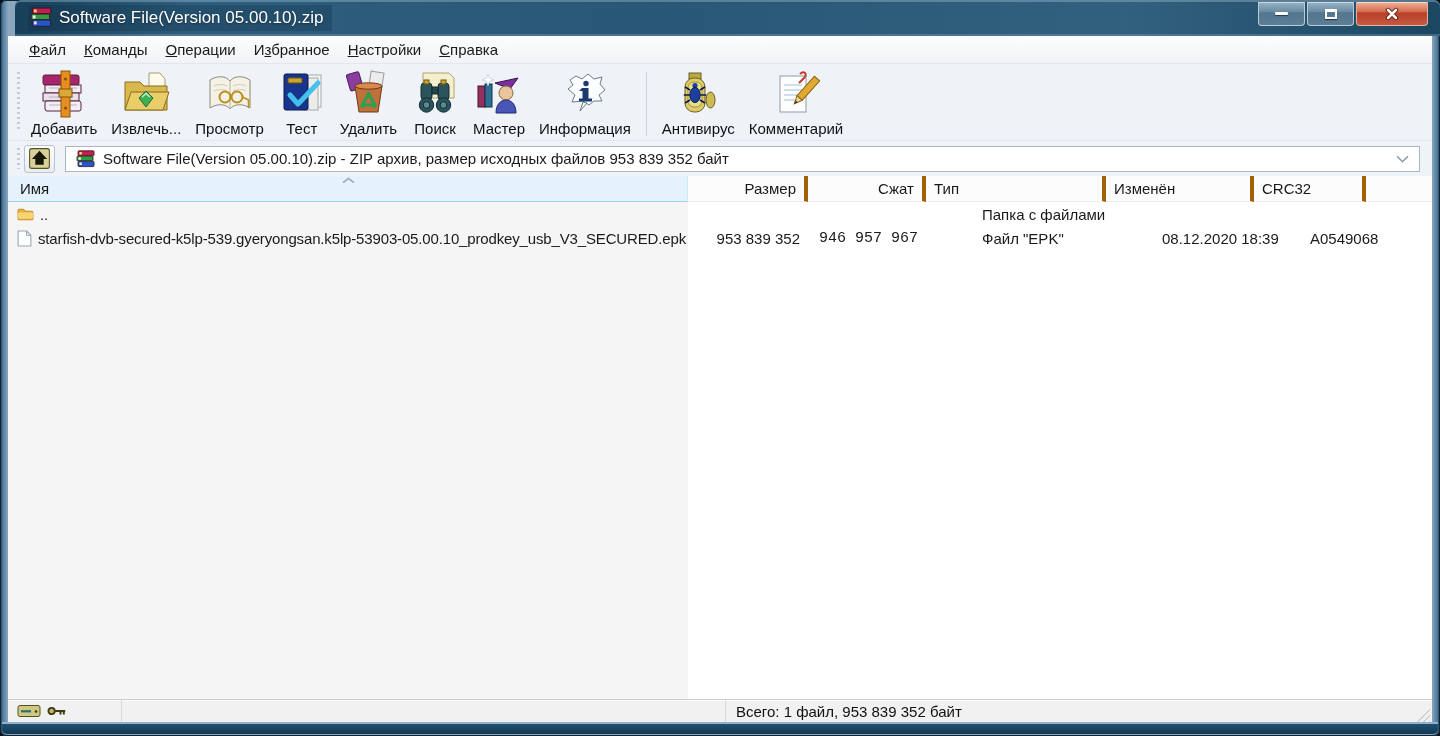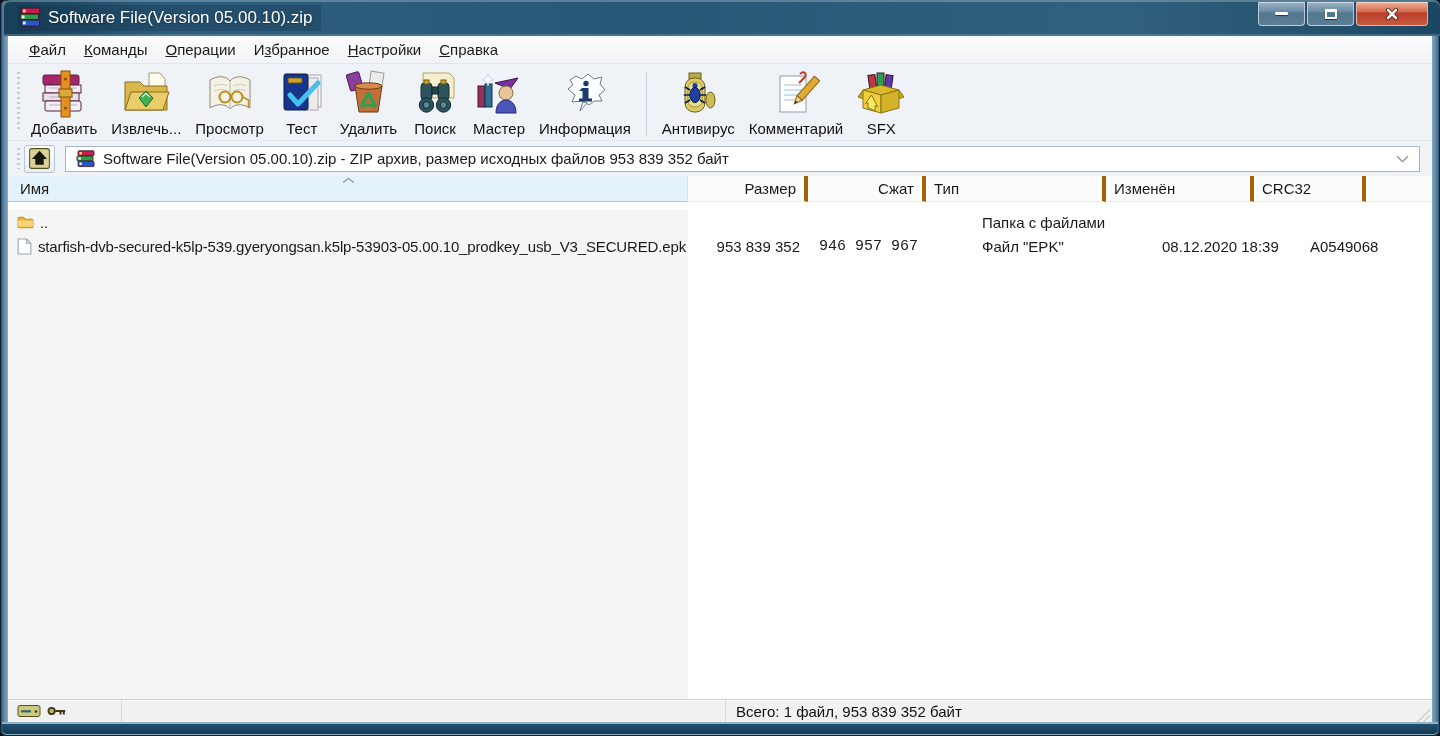--- a/index.html
+++ b/index.html
@@ -5,21 +5,21 @@
   * { box-sizing: border-box; margin: 0; padding: 0; }
   html,body { width:1440px; height:736px; overflow:hidden; background:#0b0f13;
               font-family:"Liberation Sans", sans-serif; }
 
   .window { position:absolute; inset:0; border-radius:6px;
     background:linear-gradient(90deg,#16374d 0,#537da0 3px,#7395b0 6px,#8aa8bd 8px,
       #8aa8bd calc(100% - 8px),#7395b0 calc(100% - 6px),#537da0 calc(100% - 3px),#16374d 100%);
     box-shadow:inset 0 0 0 1px #0d2334; }
 
   
-  .titlebar { position:absolute; top:0; left:4px; right:0; height:36px;
+  .titlebar { position:absolute; top:0; left:15px; right:0; height:36px;
     border-radius:6px 6px 0 0;
     background:linear-gradient(90deg,#173f59 0,#2e5e7e 12%,#295777 45%,#32617f 78%,#1b4763 100%);
     box-shadow:inset 0 2px 0 rgba(180,205,220,.35), inset 0 -2px 0 rgba(150,180,200,.30);
     display:flex; align-items:center; }
   .titlehl { display:flex; align-items:center; gap:6px; margin-left:13px;
     background:rgba(10,40,60,.25); padding:2px 8px 3px 2px; }
   .apptitle { color:#fff; font-size:17px; white-space:nowrap; text-shadow:0 1px 2px rgba(0,0,0,.45); }
 
   .winbtns { position:absolute; top:2px; right:12px; display:flex; }
   .wbtn { height:24px; margin-left:2px; border:1px solid #bccbd7; border-top:none;
@@ -64,21 +64,21 @@
     background:repeating-linear-gradient(180deg,#c2ccd6 0 2px,transparent 2px 5px); }
   .upbtn { width:31px; height:28px; border:1px solid #b9c4cf; border-radius:3px;
     background:linear-gradient(180deg,#fdfdfe,#e8edf2); display:flex; align-items:center;
     justify-content:center; cursor:default; }
   .combo { flex:1; height:26px; background:#fff; border:1px solid #a9b6c1;
     display:flex; align-items:center; gap:7px; padding:0 10px; cursor:default; }
   .combo .ctext { font-size:15px; color:#1a1a1a; white-space:nowrap; overflow:hidden; }
   .combo .chev { margin-left:auto; flex:0 0 auto; }
 
   
-  .listwrap { flex:1; display:flex; flex-direction:column; background:#fff; position:relative; overflow:hidden;gap:8px; }
+  .listwrap { flex:1; display:flex; flex-direction:column; background:#fff; position:relative; overflow:hidden; }
   .lheader { height:26px; display:flex; background:#fcfcfc; font-size:15px; color:#191919;
     position:relative; flex:0 0 auto; }
   .hcell { display:flex; align-items:center; padding:0 8px; border-right:4px solid #a16207;
     border-bottom:1px solid #ededed; white-space:nowrap; cursor:default; }
   .hc-name  { width:680px; padding-left:12px; background:#e4f2fb;
               border-bottom:1px solid #9ed0ee; border-right:1px solid #cfe8f6; }
   .hc-size  { width:120px; justify-content:flex-end; }
   .hc-packed{ width:118px; justify-content:flex-end; }
   .hc-type  { width:180px; }
   .hc-mod   { width:148px; }
@@ -289,36 +289,20 @@
           <path d="M28 4 c4 -4 8 0 4 4 l-5 5" fill="none" stroke="#c23a2a" stroke-width="2"></path>
           <g transform="rotate(42 33 22)">
             <rect x="29.5" y="4" width="7" height="26" fill="#e0aa33" stroke="#8a6210"></rect>
             <path d="M29.5 30 h7 l-3.5 8 z" fill="#ecd3a0" stroke="#8a6210"></path>
             <path d="M31.8 34.5 l1.2 3.5 1.2 -3.5 z" fill="#3a2a10"></path>
           </g>
         </svg>
         <span class="tlabel">Комментарий</span>
       </div>
 
-      <div class="tbtn">
-        <svg viewBox="0 0 48 48">
-          <g stroke="#3a1030">
-            <rect x="12" y="5" width="7" height="17" fill="#b8383f" transform="rotate(-8 15 13)"></rect>
-            <rect x="20" y="3" width="7" height="19" fill="#2f9e50"></rect>
-            <rect x="28" y="5" width="7" height="17" fill="#5a3aa0" transform="rotate(8 31 13)"></rect>
-          </g>
-          <path d="M6 20 l18 -5 18 5 -18 5 z" fill="#d9b92e" stroke="#8a7410"></path>
-          <path d="M6 20 l-5 7 12 4 z" fill="#c9a822" stroke="#8a7410"></path>
-          <path d="M42 20 l5 7 -12 4 z" fill="#c9a822" stroke="#8a7410"></path>
-          <path d="M6 20 l18 5 v18 l-18 -5 z" fill="#f0cf3e" stroke="#8a7410"></path>
-          <path d="M42 20 l-18 5 v18 l18 -5 z" fill="#d4b12a" stroke="#8a7410"></path>
-          <path d="M11 38 v-5 l-2.5 0.4 6 -8.4 6 11.6 -2.5 -0.8 v5 z" fill="#f7e96a" stroke="#8a7410"></path>
-        </svg>
-        <span class="tlabel">SFX</span>
-      </div>
 
     </div>
 
     <div class="addressrow">
       <div class="upbtn">
         <svg width="21" height="21" viewBox="0 0 20 20">
           <rect x="0.6" y="0.6" width="18.8" height="18.8" rx="2" fill="#d8d29a" stroke="#55511f"></rect>
           <path d="M6 16 v-5.5 h-3.2 l7.2 -8 7.2 8 h-3.2 V16 z" fill="#171708"></path>
         </svg>
       </div>

